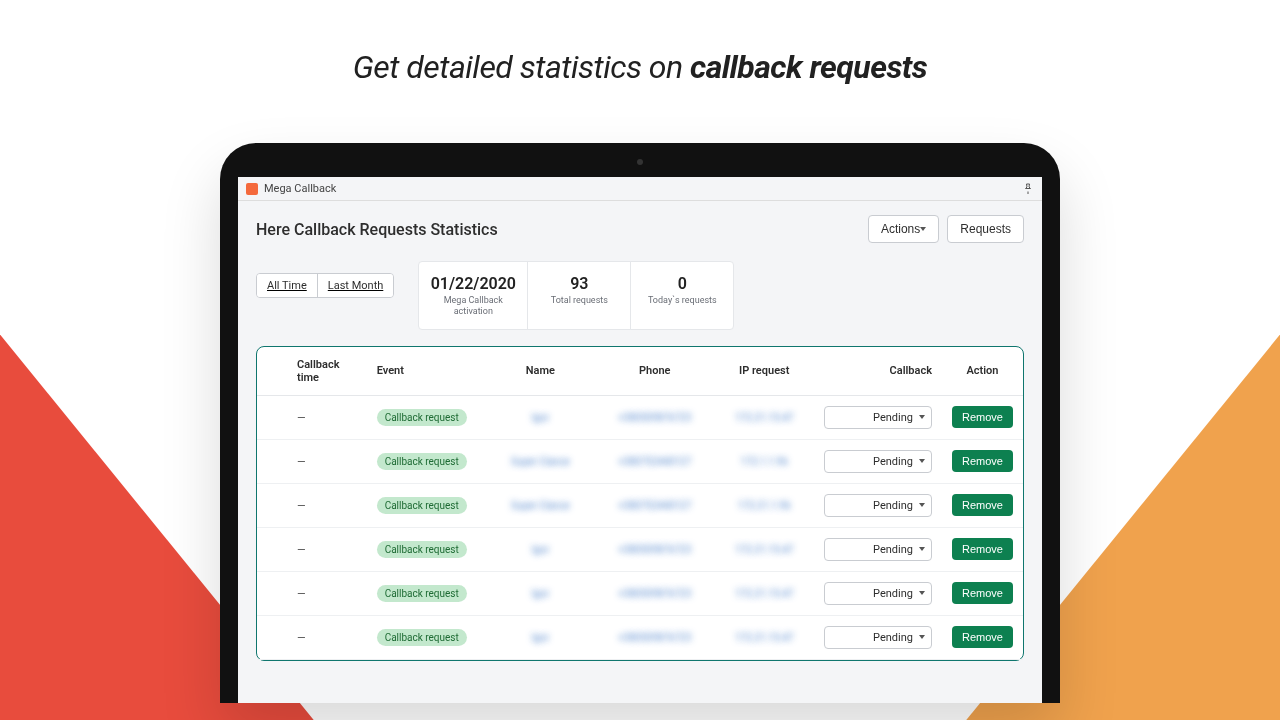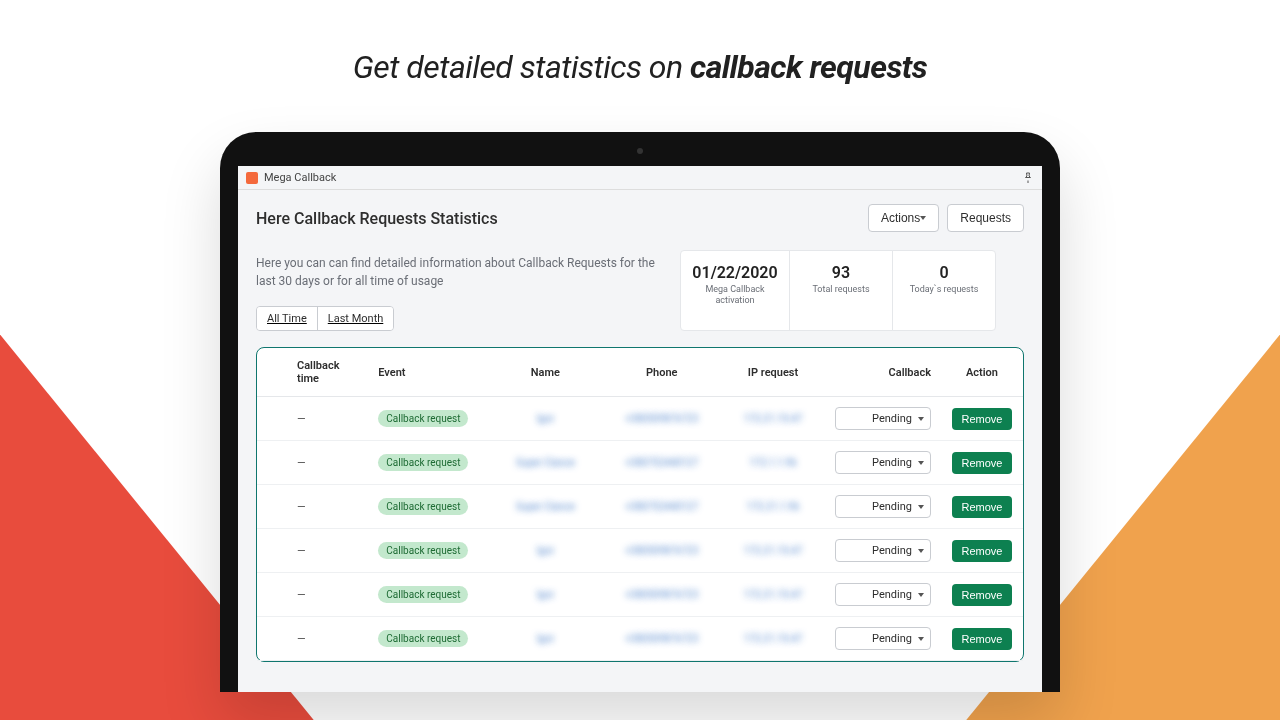--- a/index.html
+++ b/index.html
@@ -39,21 +39,21 @@
     margin-top: 48px;
     letter-spacing: -0.5px;
     font-style: italic;
   }
   .heading strong { font-weight: 700; }
 
   
   .laptop {
     position: absolute;
     left: 50%;
-    top: 132px;
+    top: 143px;
     transform: translateX(-50%);
     width: 840px;
     height: 560px;
     background: #111;
     border-radius: 36px 36px 0 0;
     padding: 34px 18px 0 18px;
     box-shadow: 0 30px 60px rgba(0,0,0,0.15);
   }
   .laptop .camera {
     position: absolute;
@@ -211,21 +211,21 @@
     border-radius: 10px;
   }
   .blur {
     color: transparent;
     text-shadow: 0 0 6px rgba(60,120,200,0.9);
     user-select: none;
     font-size: 10px;
     white-space: nowrap;
   }
   .select {
-    width: 96px;
+    width: 108px;
     border: 1px solid #c9ccd1;
     border-radius: 4px;
     background: #fff;
     font-size: 11px;
     color: #2e2e2e;
     padding: 4px 18px 4px 8px;
     position: relative;
     display: inline-block;
     cursor: pointer;
   }
@@ -293,21 +293,20 @@
           <span class="caret"></span>
         </button>
         <button class="btn">
           <span>Requests</span>
         </button>
       </div>
     </div>
 
     <div class="intro-row">
       <div>
-        <div class="intro-text">Here you can can find detailed information about Callback Requests for the last 30 days or for all time of usage</div>
         <div class="filter-tabs">
           <div class="filter-tab">All Time</div>
           <div class="filter-tab">Last Month</div>
         </div>
       </div>
 
       <div class="stat-cards">
         <div class="stat-card">
           <div class="stat-value">01/22/2020</div>
           <div class="stat-label">Mega Callback activation</div>

